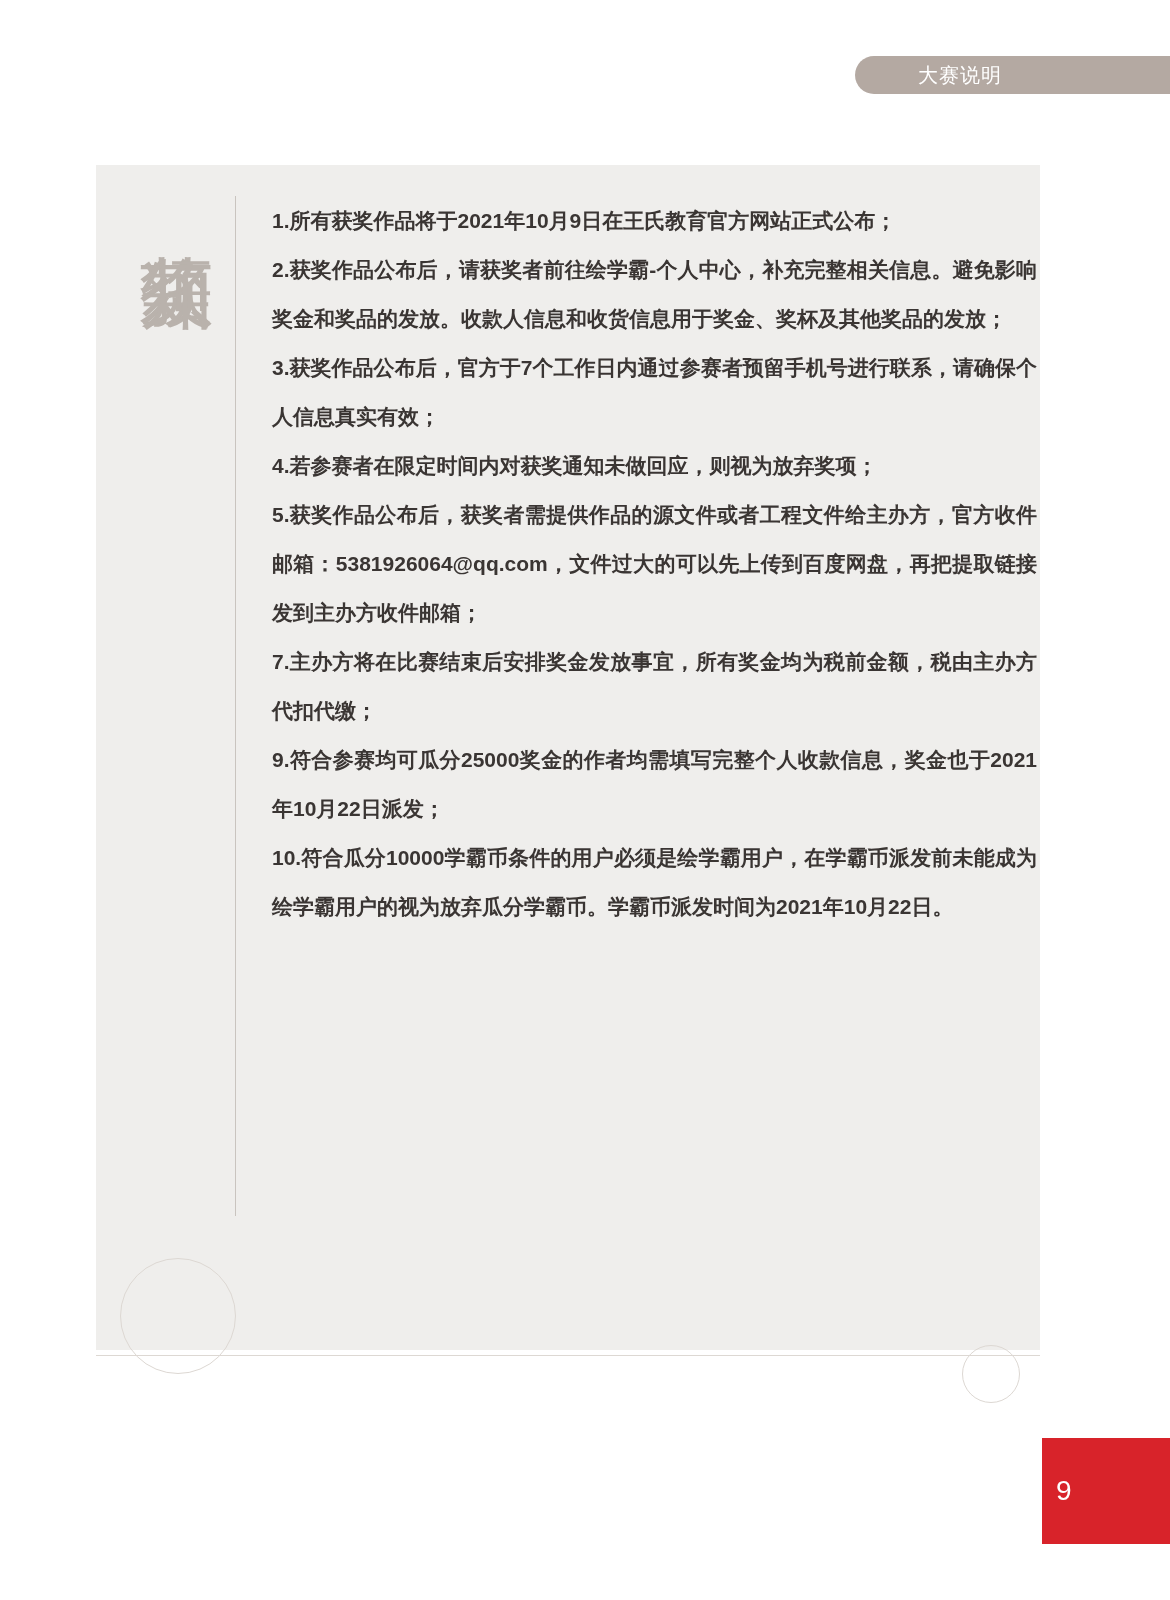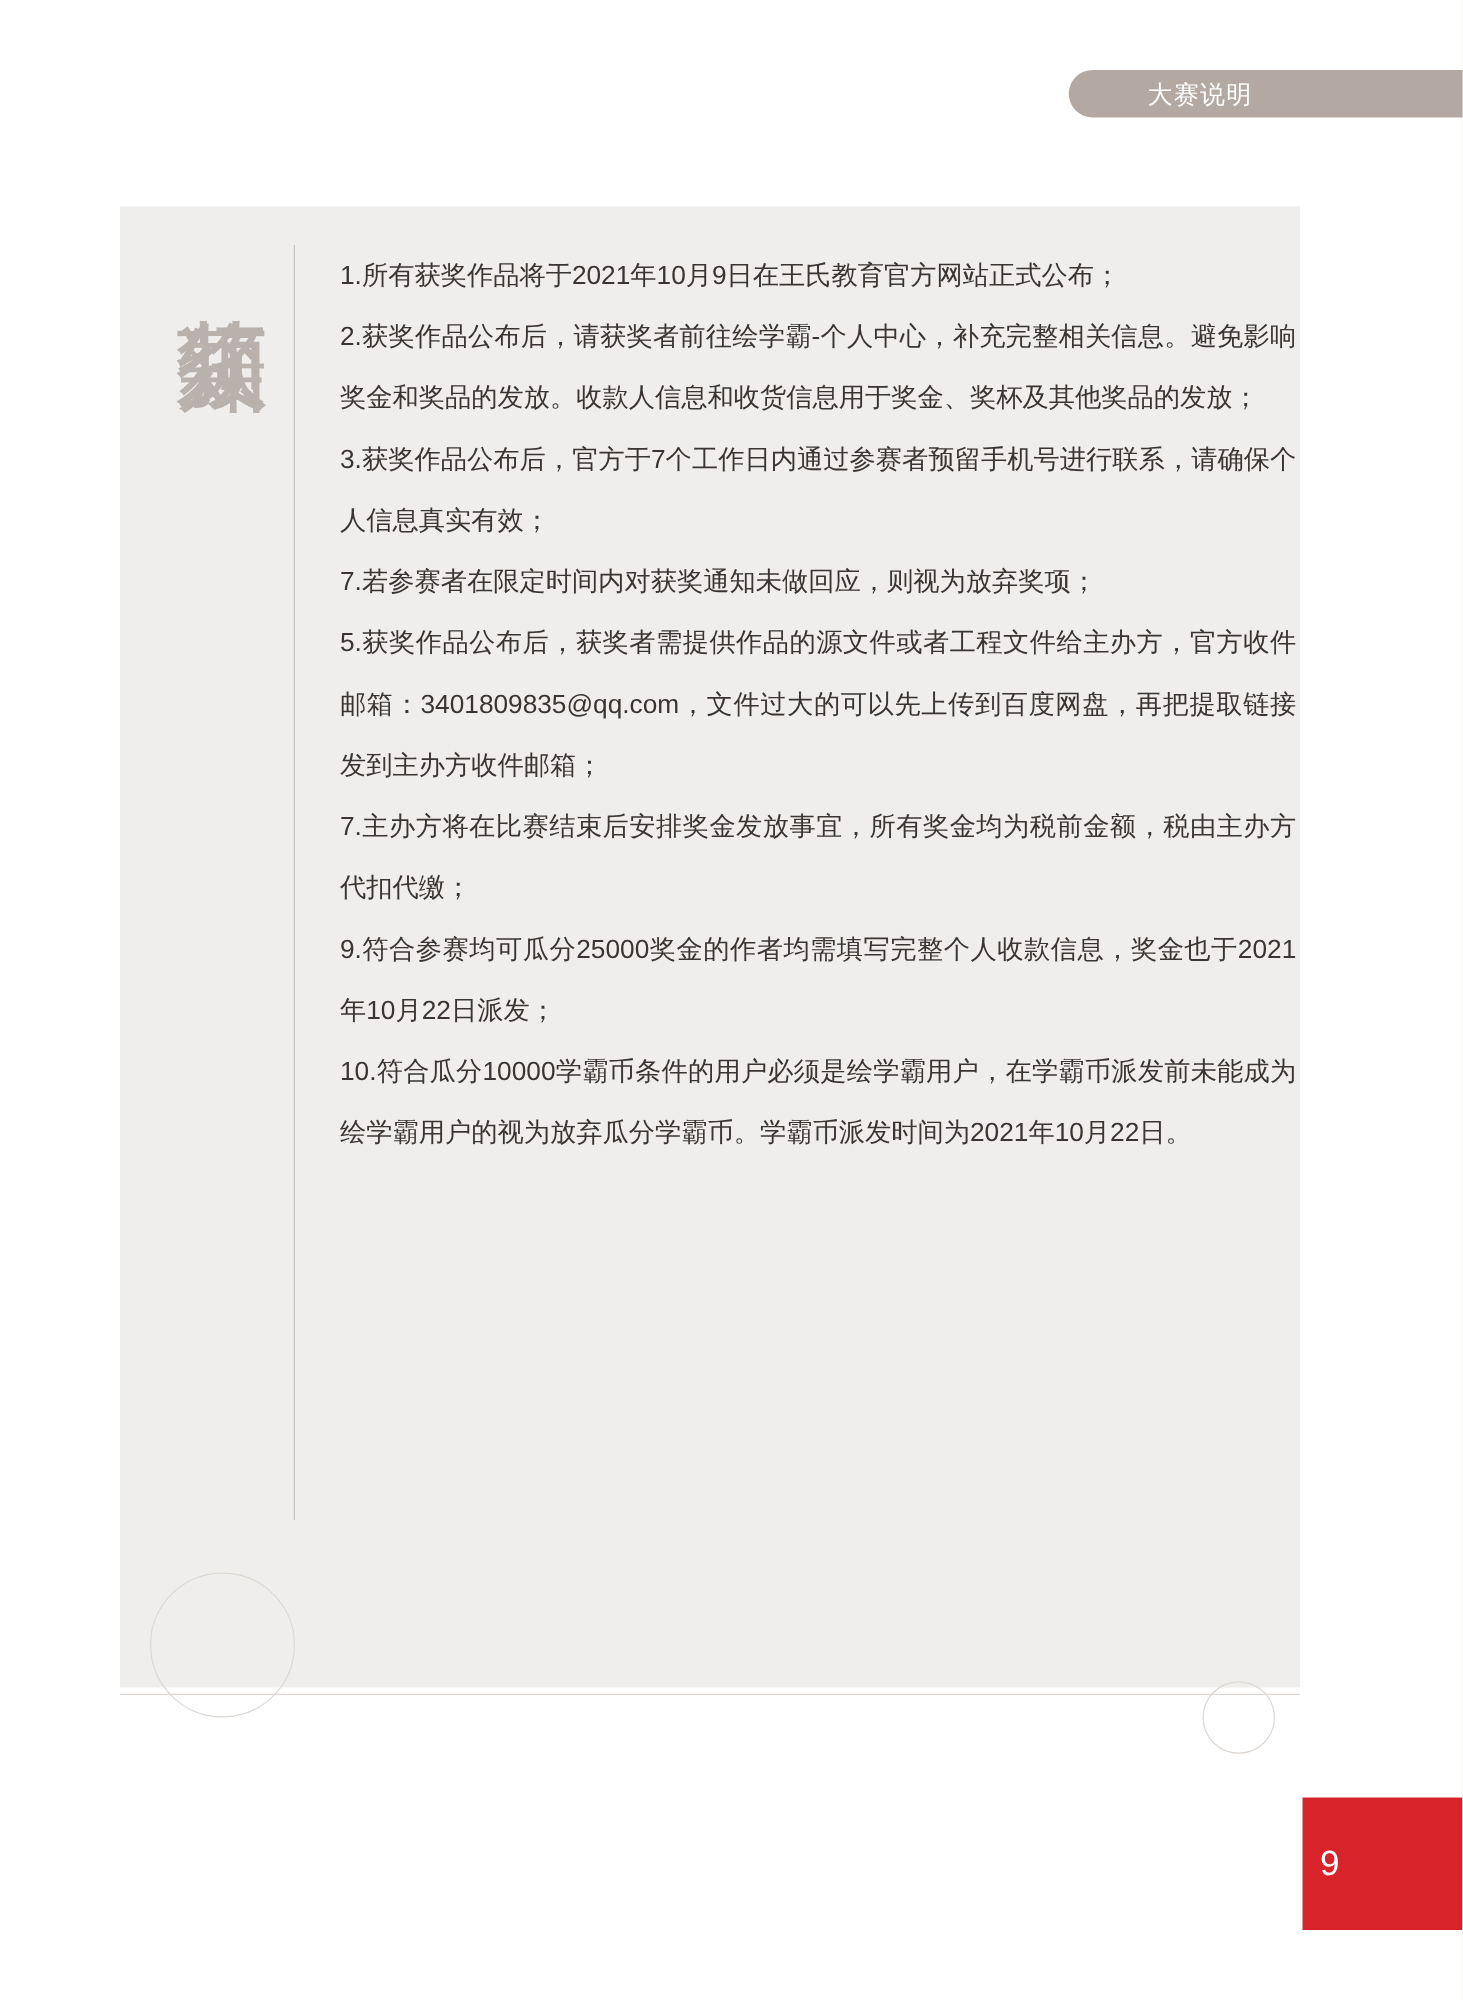--- a/index.html
+++ b/index.html
@@ -75,20 +75,21 @@
   
   .body-text {
     position: absolute;
     left: 272px;
     top: 196px;
     width: 765px;
     color: #3a3533;
     font-size: 21px;
     line-height: 49px;
     font-family: "Liberation Sans", sans-serif;
+    font-weight: bold;
   }
   .body-text p {
     margin: 0 0 0 0;
     text-align: justify;
     text-justify: inter-ideograph;
   }
 
   
   .circle-lg {
     position: absolute;
@@ -149,22 +150,22 @@
 <div class="panel"></div>
 
 <div class="vtitle">获奖须知</div>
 
 <div class="vdivider"></div>
 
 <div class="body-text">
   <p>1.所有获奖作品将于2021年10月9日在王氏教育官方网站正式公布；</p>
   <p>2.获奖作品公布后，请获奖者前往绘学霸-个人中心，补充完整相关信息。避免影响奖金和奖品的发放。收款人信息和收货信息用于奖金、奖杯及其他奖品的发放；</p>
   <p>3.获奖作品公布后，官方于7个工作日内通过参赛者预留手机号进行联系，请确保个人信息真实有效；</p>
-  <p>7.若参赛者在限定时间内对获奖通知未做回应，则视为放弃奖项；</p>
-  <p>5.获奖作品公布后，获奖者需提供作品的源文件或者工程文件给主办方，官方收件邮箱：3401809835@qq.com，文件过大的可以先上传到百度网盘，再把提取链接发到主办方收件邮箱；</p>
+  <p>4.若参赛者在限定时间内对获奖通知未做回应，则视为放弃奖项；</p>
+  <p>5.获奖作品公布后，获奖者需提供作品的源文件或者工程文件给主办方，官方收件邮箱：5381926064@qq.com，文件过大的可以先上传到百度网盘，再把提取链接发到主办方收件邮箱；</p>
   <p>7.主办方将在比赛结束后安排奖金发放事宜，所有奖金均为税前金额，税由主办方代扣代缴；</p>
   <p>9.符合参赛均可瓜分25000奖金的作者均需填写完整个人收款信息，奖金也于2021年10月22日派发；</p>
   <p>10.符合瓜分10000学霸币条件的用户必须是绘学霸用户，在学霸币派发前未能成为绘学霸用户的视为放弃瓜分学霸币。学霸币派发时间为2021年10月22日。</p>
 </div>
 
 <div class="circle-lg"></div>
 <div class="hrule"></div>
 <div class="circle-sm"></div>
 
 <div class="page-badge">

